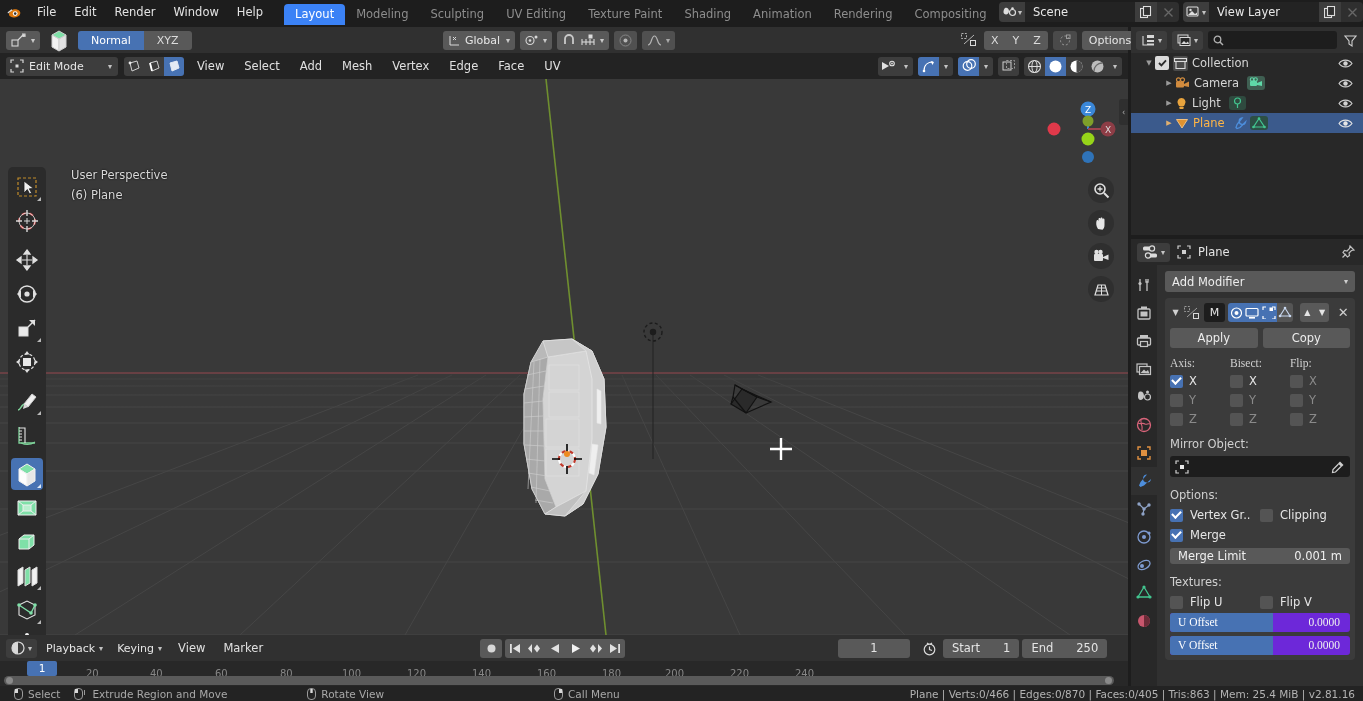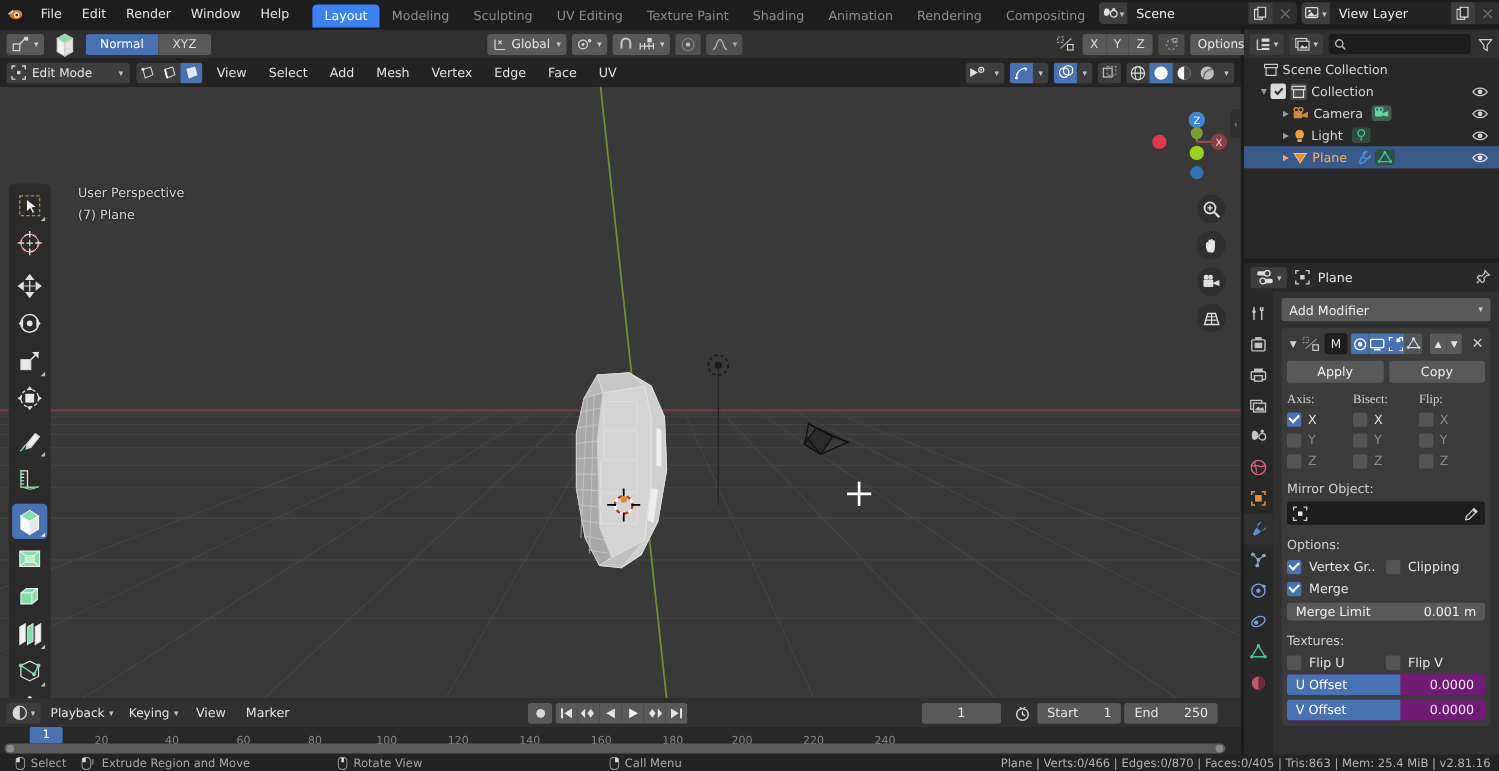--- a/index.html
+++ b/index.html
@@ -202,21 +202,21 @@
     margin-top:5px; height:21px; background:#1d1d1d; border-radius:3px;
     display:flex; align-items:center; justify-content:space-between; padding:0 5px;
   }
   .optrow { display:flex; margin-top:6px; }
   .optrow > div { width:50%; display:flex; align-items:center; gap:7px; font-size:11.5px; }
   .valfield {
     margin-top:6px; height:16px; background:#595959; border-radius:3px; display:flex;
     align-items:center; justify-content:space-between; padding:0 8px; font-size:11.5px; color:#efefef;
   }
   .sliderfield {
-    margin-top:4px; height:19px; background:#701a75; border-radius:3px; position:relative; overflow:hidden;
+    margin-top:4px; height:19px; background:#6d28d9; border-radius:3px; position:relative; overflow:hidden;font-family:Liberation Serif, serif;
   }
   .sliderfield .fill { position:absolute; left:0; top:0; bottom:0; width:57%; background:#4772b3; }
   .sliderfield .nm { position:absolute; left:8px; top:0; line-height:19px; font-size:11.5px; color:#fff; }
   .sliderfield .vl { position:absolute; right:10px; top:0; line-height:19px; font-size:11.5px; color:#efefef; }
 
   
   .timeline {
     position:absolute; left:0; top:635px; width:1128px; height:51px; background:#282828;
   }
   .tl-header { height:26px; background:#303030; display:flex; align-items:center; gap:4px; padding:0 6px; position:relative;}
@@ -648,21 +648,21 @@
         <circle cx="567" cy="375" r="3" fill="#ee8b20"></circle>
       </g>
 
       <g stroke="#ffffff" stroke-width="2.4">
         <path d="M781 359 L781 381 M770 370 L792 370"></path>
       </g>
     </svg>
 
     <div class="vp-overlay-text">
       <div>User Perspective</div>
-      <div>(7) Plane</div>
+      <div>(6) Plane</div>
     </div>
 
     <div class="tooltray">
       <div class="toolbtn">
         <svg width="22" height="22" viewBox="0 0 22 22">
           <rect x="2" y="2" width="18" height="18" fill="none" stroke="#c08b2a" stroke-width="1.2" stroke-dasharray="3 2"></rect>
           <path d="M8 5 L8 17 L11.3 13.6 L13.6 18 L15.6 17 L13.3 12.8 L17.5 12.5 z" fill="#f0f0f0" stroke="#1a1a1a" stroke-width="0.8"></path>
         </svg>
         <span class="corner-tri"></span>
       </div>
@@ -853,29 +853,20 @@
           </svg>
         <span placeholder=""></span>
       </div>
       <div style="width:16px;display:flex;justify-content:center;">
         <svg width="13" height="13" viewBox="0 0 13 13">
             <path d="M1 2 L12 2 L8 7 L8 12 L5 10 L5 7 z" fill="none" stroke="#cfcfcf" stroke-width="1.1"></path>
           </svg>
       </div>
     </div>
 
-    <div class="ol-row" style="padding-left:18px;">
-      <div>
-        <svg width="13" height="13" viewBox="0 0 13 13">
-            <rect x="0.5" y="1.5" width="12" height="3" fill="none" stroke="#cfcfcf" stroke-width="1.1"></rect>
-            <path d="M2 4.5 L2 11.5 L11 11.5 L11 4.5" fill="none" stroke="#cfcfcf" stroke-width="1.1"></path>
-          </svg>
-      </div>
-      <span class="ol-label">Scene Collection</span>
-    </div>
 
     <div class="ol-row" style="padding-left:12px;">
       <div class="ol-disc">▼</div>
       <div style="width:14px;height:14px;border-radius:2px;background:#dadada;display:flex;align-items:center;justify-content:center;">
         <svg width="9" height="8" viewBox="0 0 9 8">
             <path d="M1 4 L3.4 6.4 L8 1.3" fill="none" stroke="#2a2a2a" stroke-width="1.8"></path>
           </svg>
       </div>
       <div style="margin-left:4px;background:#4a4a4a;border-radius:2px;padding:1px;">
         <svg width="13" height="13" viewBox="0 0 13 13">

